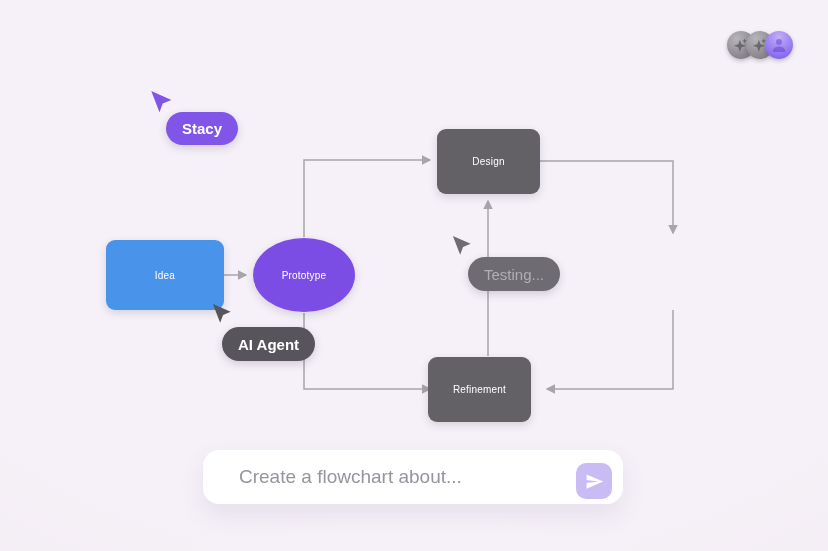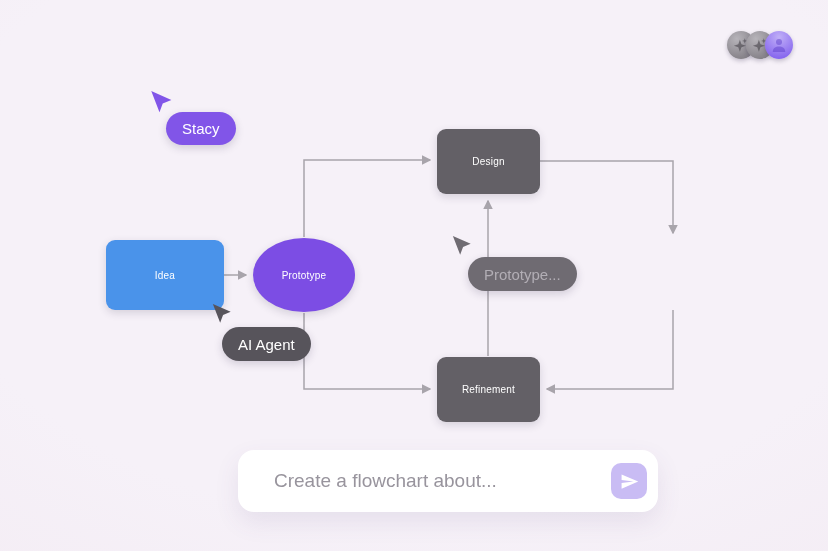--- a/index.html
+++ b/index.html
@@ -18,30 +18,30 @@
     display: flex; align-items: center; justify-content: center;
     color: #ffffff; font-size: 10px; letter-spacing: .2px;
     box-shadow: 0 3px 8px rgba(45,35,70,.16);
   }
   .node.rect { border-radius: 9px; }
   .node.ellipse { border-radius: 50%; }
   .node-idea       { left:106px; top:240px; width:118px; height:70px; background:#4a93ea; }
   .node-prototype  { left:253px; top:238px; width:102px; height:74px; background:#7c4de4; }
   .node-design     { left:437px; top:129px; width:103px; height:65px; background:#636066; }
   .node-testing    { left:623px; top:241px; width:100px; height:68px; background:#4a93ea; }
-  .node-refinement { left:437px; top:357px; width:103px; height:65px; background:#636066; }
+  .node-refinement { left:428px; top:357px; width:103px; height:65px; background:#636066; }
   
   .cursor-group { position: absolute; }
   .cursor-icon { position: absolute; }
   .pill {
     position: absolute;
     display: inline-flex; align-items: center;
     height: 34px; padding: 0 16px;
     border-radius: 17px;
-    font-size: 15px; font-weight: 400; white-space: nowrap;
+    font-size: 15px; font-weight: 700; white-space: nowrap;
     box-shadow: 0 3px 8px rgba(45,35,70,.18);
   }
   .pill-stacy    { left: 18px; top: 22px; height:33px; background:#8155e8; color:#ffffff; }
   .pill-aiagent  { left: 12px; top: 24px; background:#57545b; color:#ffffff; }
   .pill-thinking { left: 18px; top: 22px; background:#6f6b72; color:#b2aeb5; font-weight:500; }
   .group-stacy    { left:148px; top:90px; }
   .group-aiagent  { left:210px; top:303px; }
   .group-thinking { left:450px; top:235px; }
   
   .avatar-stack { position:absolute; top:31px; right:35px; display:flex; }
@@ -49,24 +49,24 @@
     width:28px; height:28px; border-radius:50%;
     display:flex; align-items:center; justify-content:center;
     margin-left:-9px;
     box-shadow: 0 2px 4px rgba(45,35,70,.25);
   }
   .avatar:first-child { margin-left:0; }
   .avatar.gray   { background: radial-gradient(circle at 35% 28%, #b7b4ba, #827e85 80%); }
   .avatar.purple { background: radial-gradient(circle at 50% 22%, #c0aff7, #8463ee 85%); }
   
   .composer {
-    position:absolute; left:203px; top:450px; width:420px; height:62px;
+    position:absolute; left:203px; top:450px; width:420px; height:54px;
     background:#ffffff; border-radius:16px;
     box-shadow: 0 10px 24px rgba(90,70,130,.10);
-    display:flex; align-items:flex-end;margin-left:35px;
+    display:flex; align-items:flex-end;
   }
   .composer input {
     flex:1; height:100%; border:0; outline:0; background:transparent;
     padding:0 60px 0 36px;
     font-family:"Liberation Sans", sans-serif;
     font-size:19px; color:#4a474d;
   }
   .composer input::placeholder { color:#98949d; opacity:1; }
   .send-btn {
     position:absolute; right:11px; top:13px;
@@ -120,21 +120,21 @@
     <svg class="cursor-icon" width="23" height="23" viewBox="0 0 24 24">
       <path d="M3,1 L10.6,20.6 L13.6,12.4 L21.6,9.2 Z" fill="#57545b"></path>
     </svg>
     <span class="pill pill-aiagent">AI Agent</span>
   </div>
 
   <div class="cursor-group group-thinking">
     <svg class="cursor-icon" width="23" height="23" viewBox="0 0 24 24">
       <path d="M3,1 L10.6,20.6 L13.6,12.4 L21.6,9.2 Z" fill="#6f6b72"></path>
     </svg>
-    <span class="pill pill-thinking">Prototype...</span>
+    <span class="pill pill-thinking">Testing...</span>
   </div>
 
   <div class="avatar-stack">
     <div class="avatar gray">
       <svg width="18" height="18" viewBox="0 0 24 24">
         <path d="M10.5,5 L12.6,11 L18.5,13 L12.6,15 L10.5,21 L8.4,15 L2.5,13 L8.4,11 Z" fill="rgba(60,57,64,.55)"></path>
         <path d="M17,3 L17.9,5.6 L20.5,6.5 L17.9,7.4 L17,10 L16.1,7.4 L13.5,6.5 L16.1,5.6 Z" fill="rgba(60,57,64,.55)"></path>
       </svg>
     </div>
     <div class="avatar gray">

